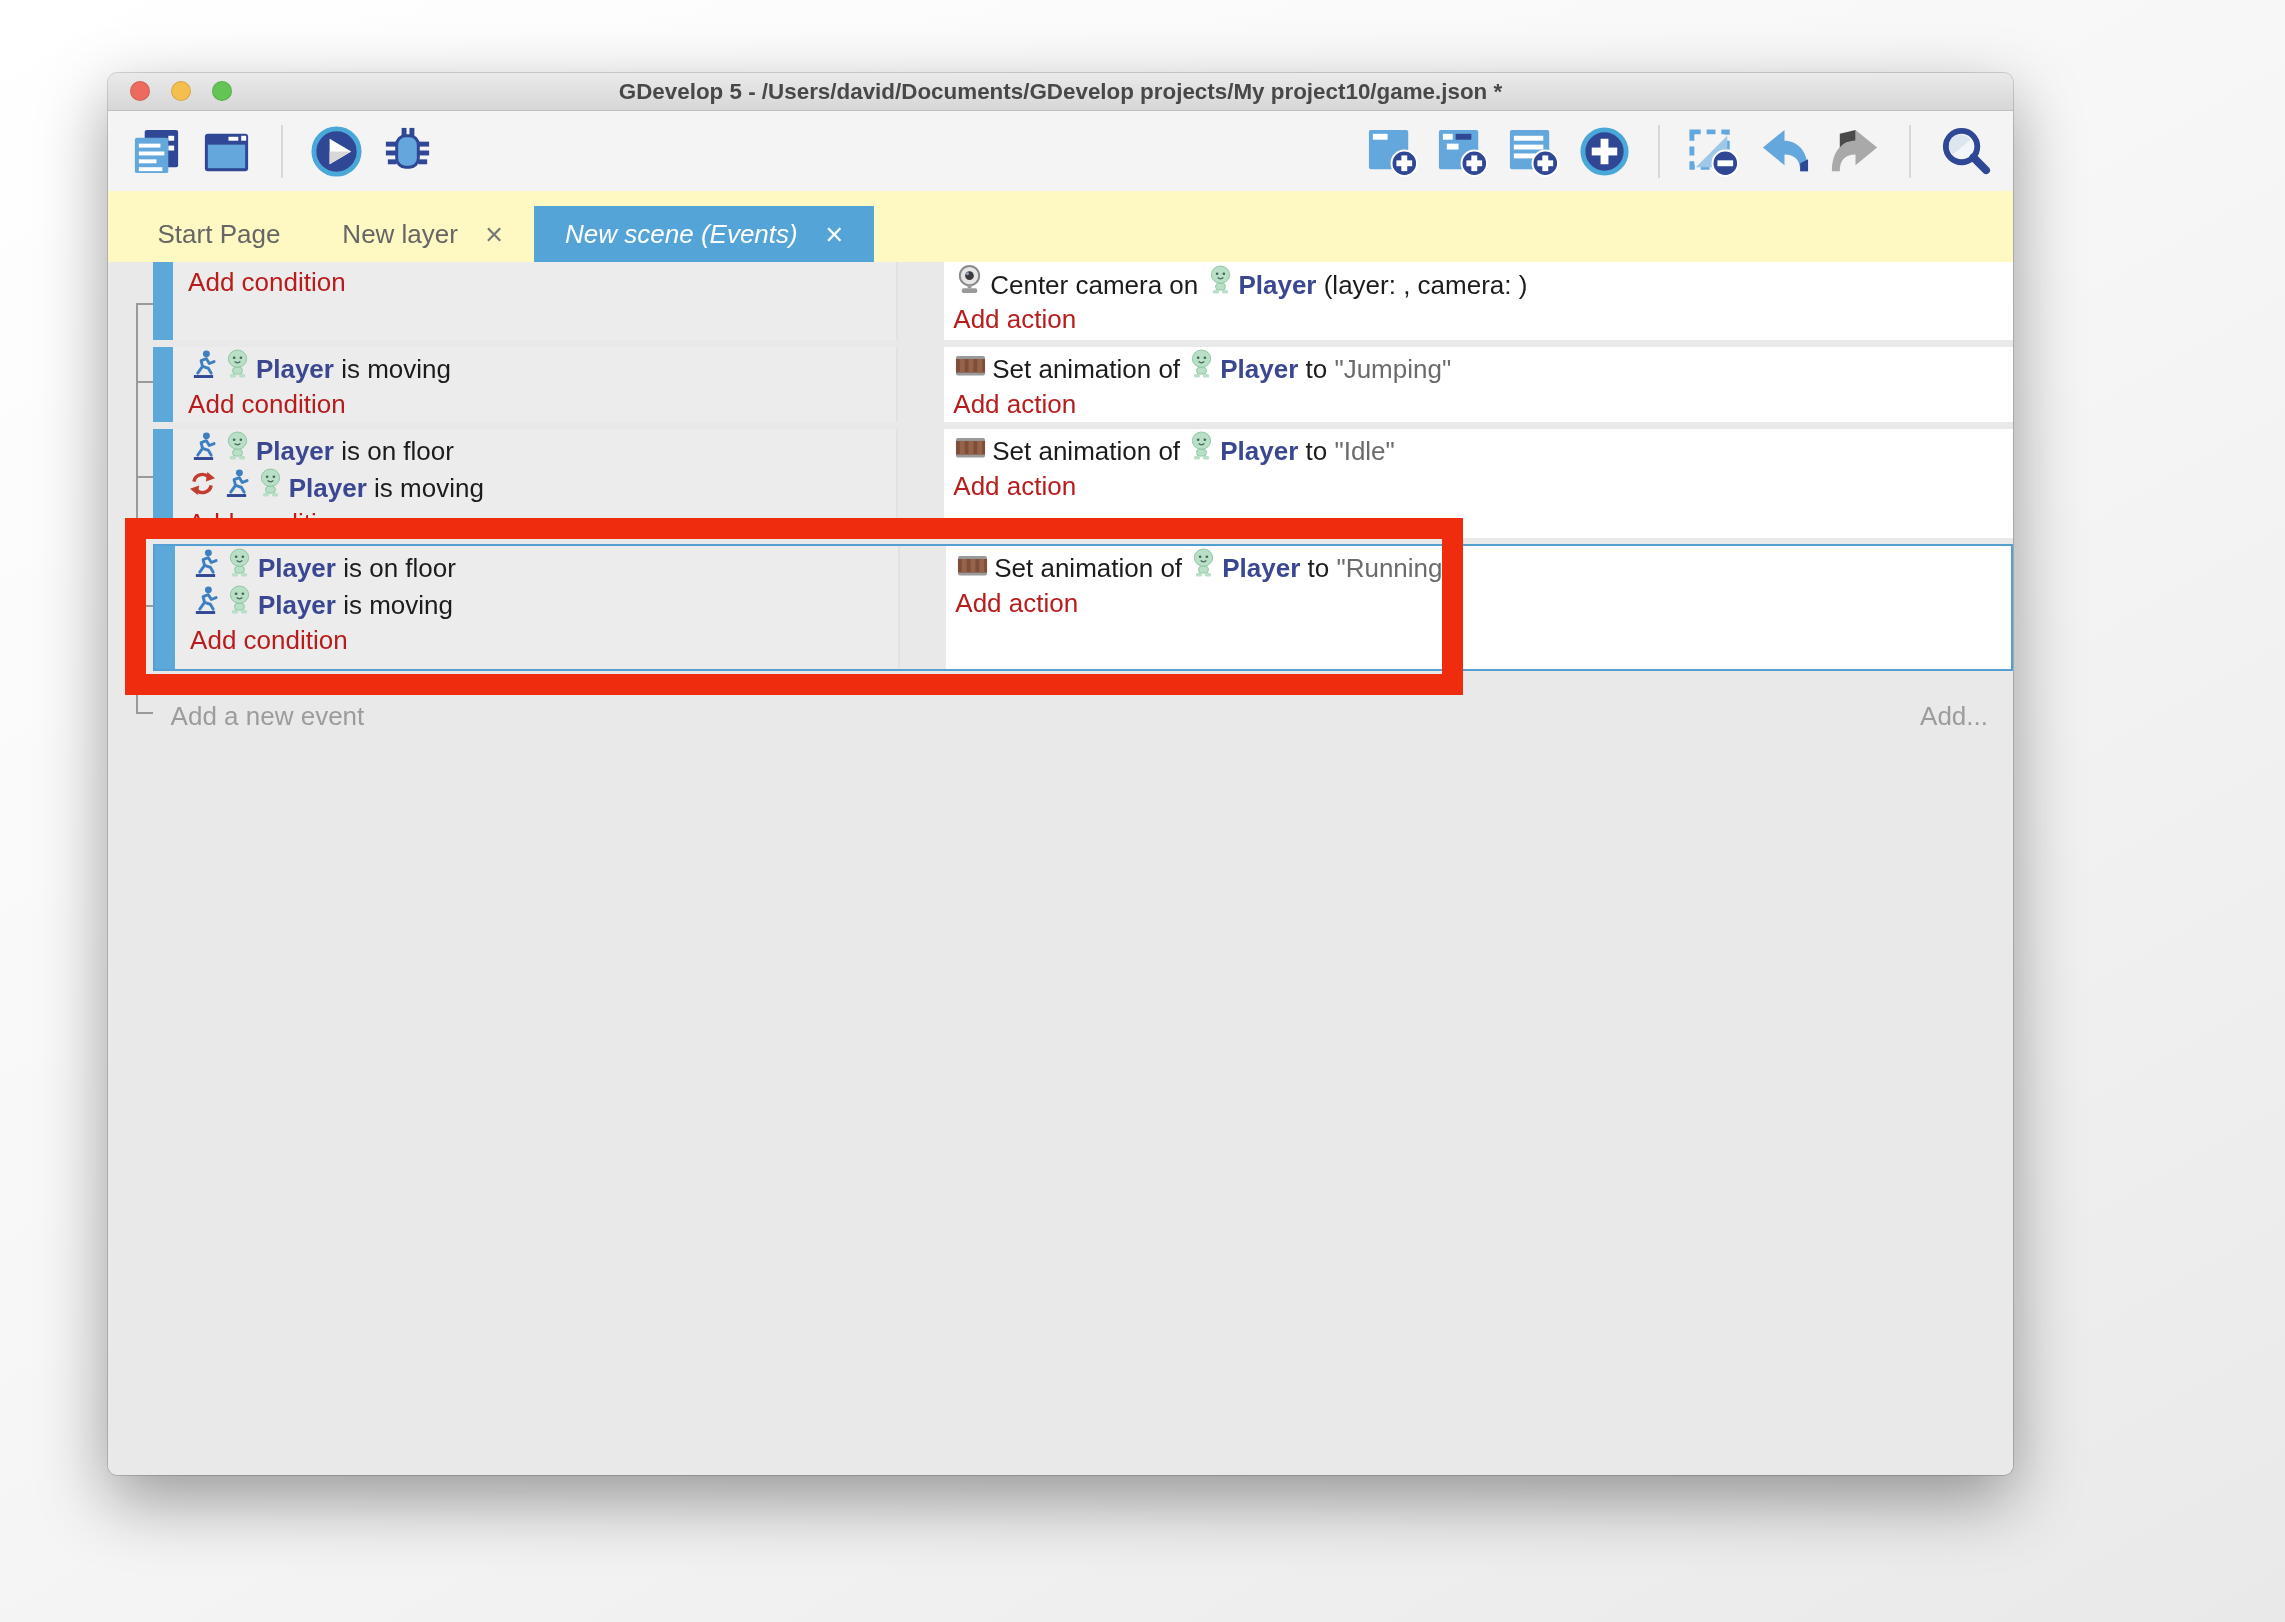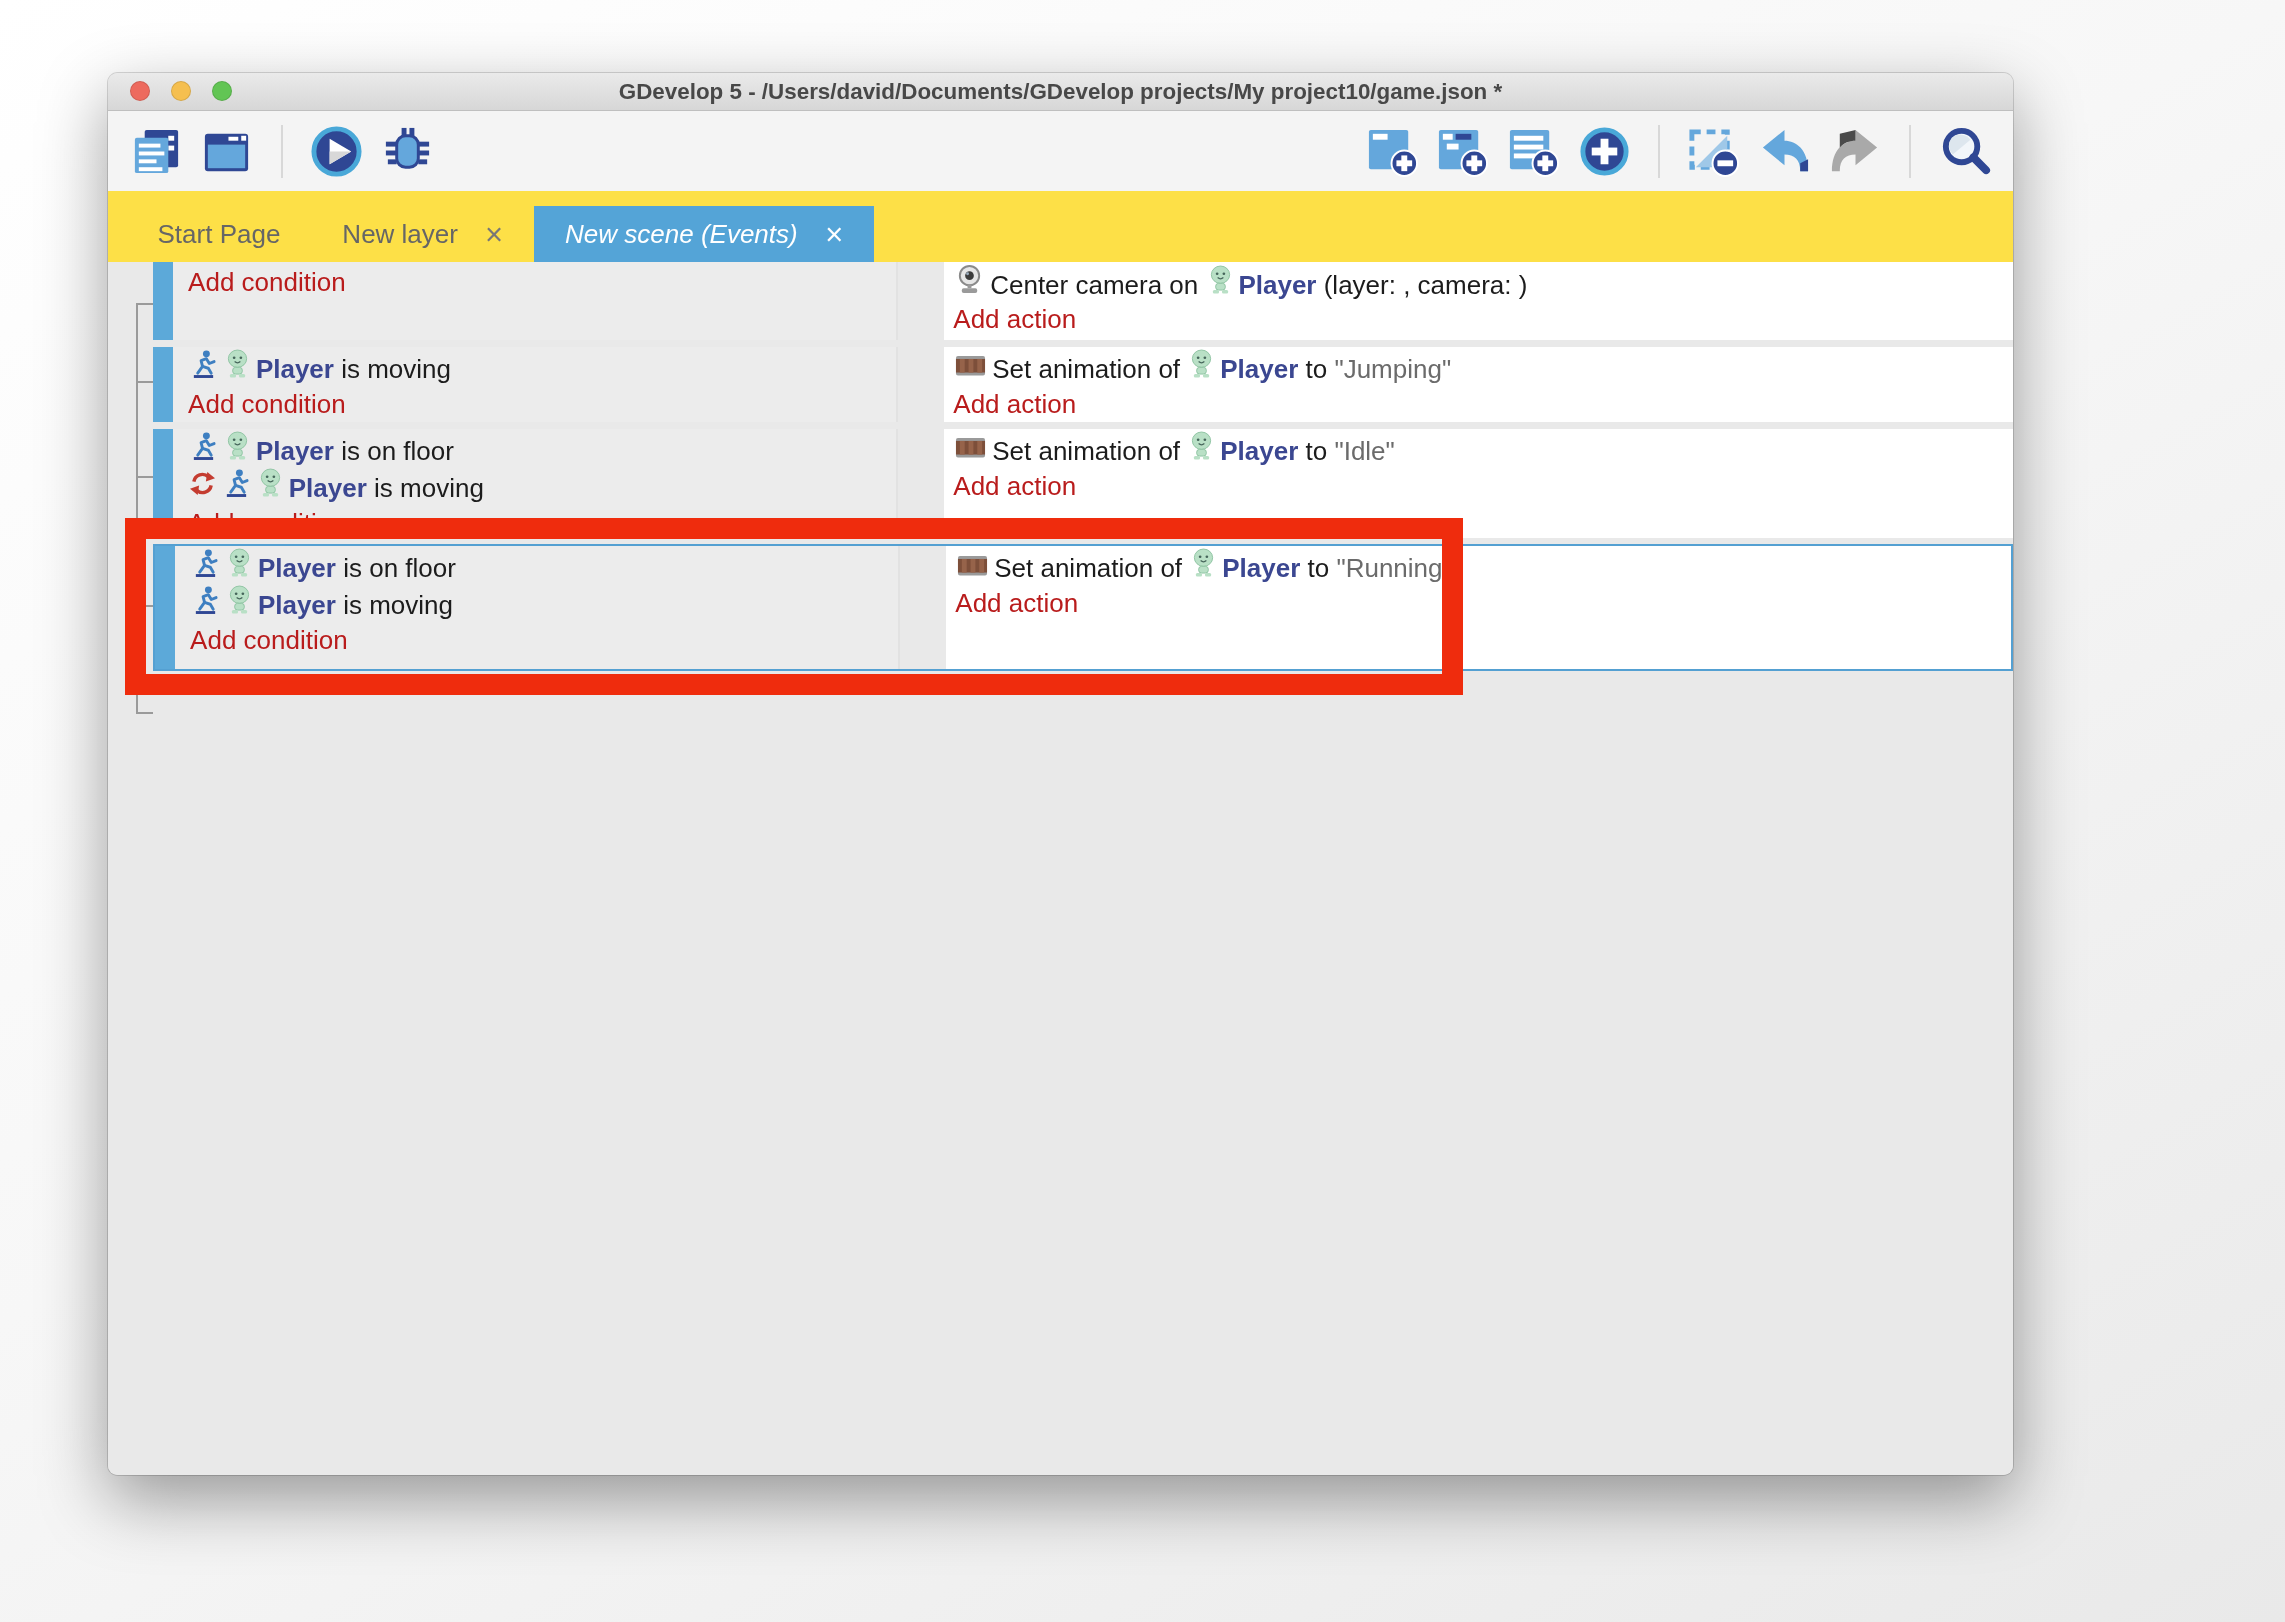--- a/index.html
+++ b/index.html
@@ -30,21 +30,21 @@
   .light.green{background:#62c554;}
   .title{font-size:22.4px;font-weight:700;color:#484848;}
   
   .toolbar{height:80px;flex:none;background:#f4f4f4;display:flex;align-items:center;padding:0 19.5px;}
   .tbgroup{display:flex;align-items:center;gap:13.7px;}
   .tbspacer{flex:1;}
   .tbsep{width:2px;height:53px;background:#d8d8d8;margin:0 11.7px;flex:none;}
   .tbicon{width:57px;height:57px;display:flex;align-items:center;justify-content:center;cursor:pointer;}
   .tbicon svg{width:55px;height:55px;}
   
-  .tabbar{height:71px;flex:none;background:#fde047;display:flex;align-items:flex-end;padding-left:18.5px;}
+  .tabbar{height:71px;flex:none;background:#fef9c3;display:flex;align-items:flex-end;padding-left:18.5px;}
   .tab{height:56px;display:flex;align-items:center;padding:0 31px;font-size:26px;color:#666;gap:27px;cursor:pointer;}
   .tab .xbtn{font-size:31px;color:#777;line-height:1;}
   .tab.active{background:#54a4d7;color:#fff;font-style:italic;}
   .tab.active .xbtn{color:#fff;}
   
   .events{flex:1;position:relative;background:#e9e9e9;padding:0 0 0 45px;}
   .guide{position:absolute;background:#9a9a9a;z-index:0;}
   .vguide{left:28px;top:41px;width:2px;height:411px;}
   .tick{left:28px;width:16.6px;height:2px;}
   .evrow{display:flex;margin-bottom:6.8px;position:relative;z-index:1;}
@@ -388,18 +388,22 @@
                 <circle cx="16.5" cy="9" r="1.4" fill="#45655a"></circle>
                 <path d="M10 13 Q13 15.5 16 13" stroke="#45655a" fill="none" stroke-width="1.3"></path>
                 <rect x="8" y="19" width="10" height="7" rx="3" fill="#b9e0c6" stroke="#8fc4a2"></rect>
                 <rect x="5" y="26" width="6.5" height="3.5" rx="1.6" fill="#b9e0c6"></rect>
                 <rect x="14.5" y="26" width="6.5" height="3.5" rx="1.6" fill="#b9e0c6"></rect>
               </svg></span><span class="obj">Player</span><span> to </span><span class="quote">"Running"</span></div>
         <div class="line ph">Add action</div>
       </div>
     </div>
 
+    <div class="footer">
+      <span>Add a new event</span>
+      <span>Add...</span>
+    </div>
 
     <div class="annotation"></div>
   </div>
 
 </div>
 
 
 </body></html>

